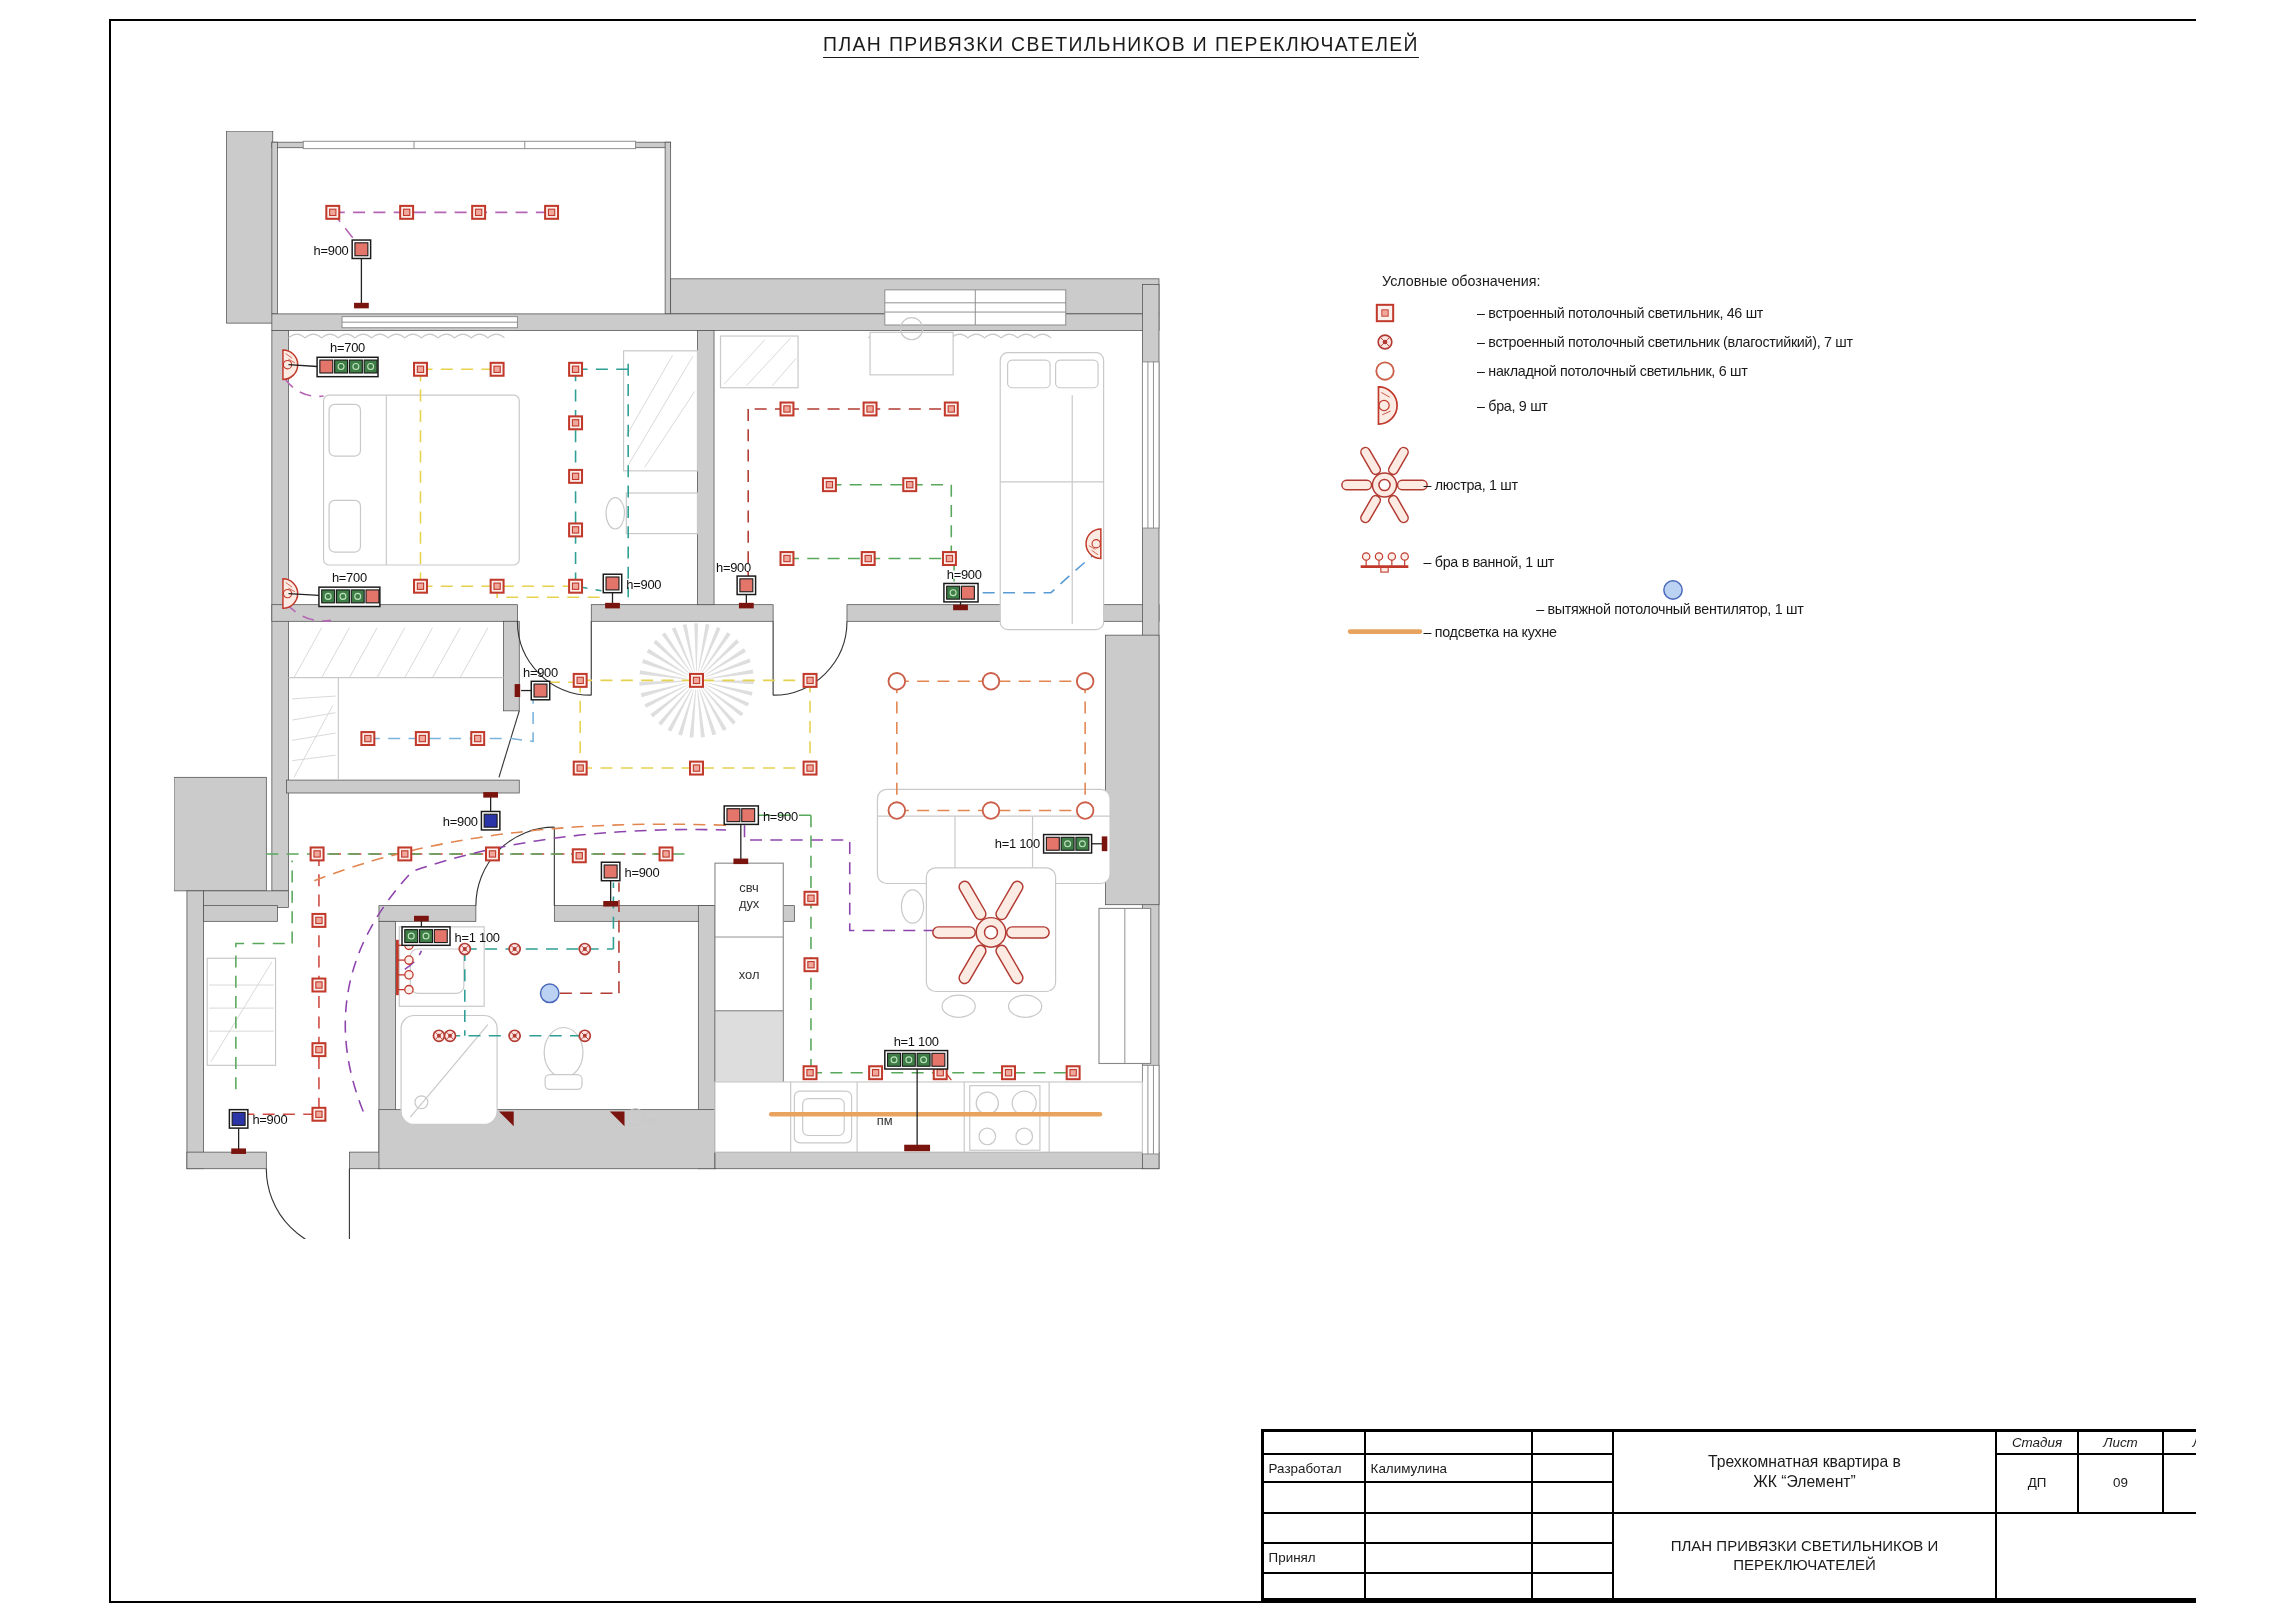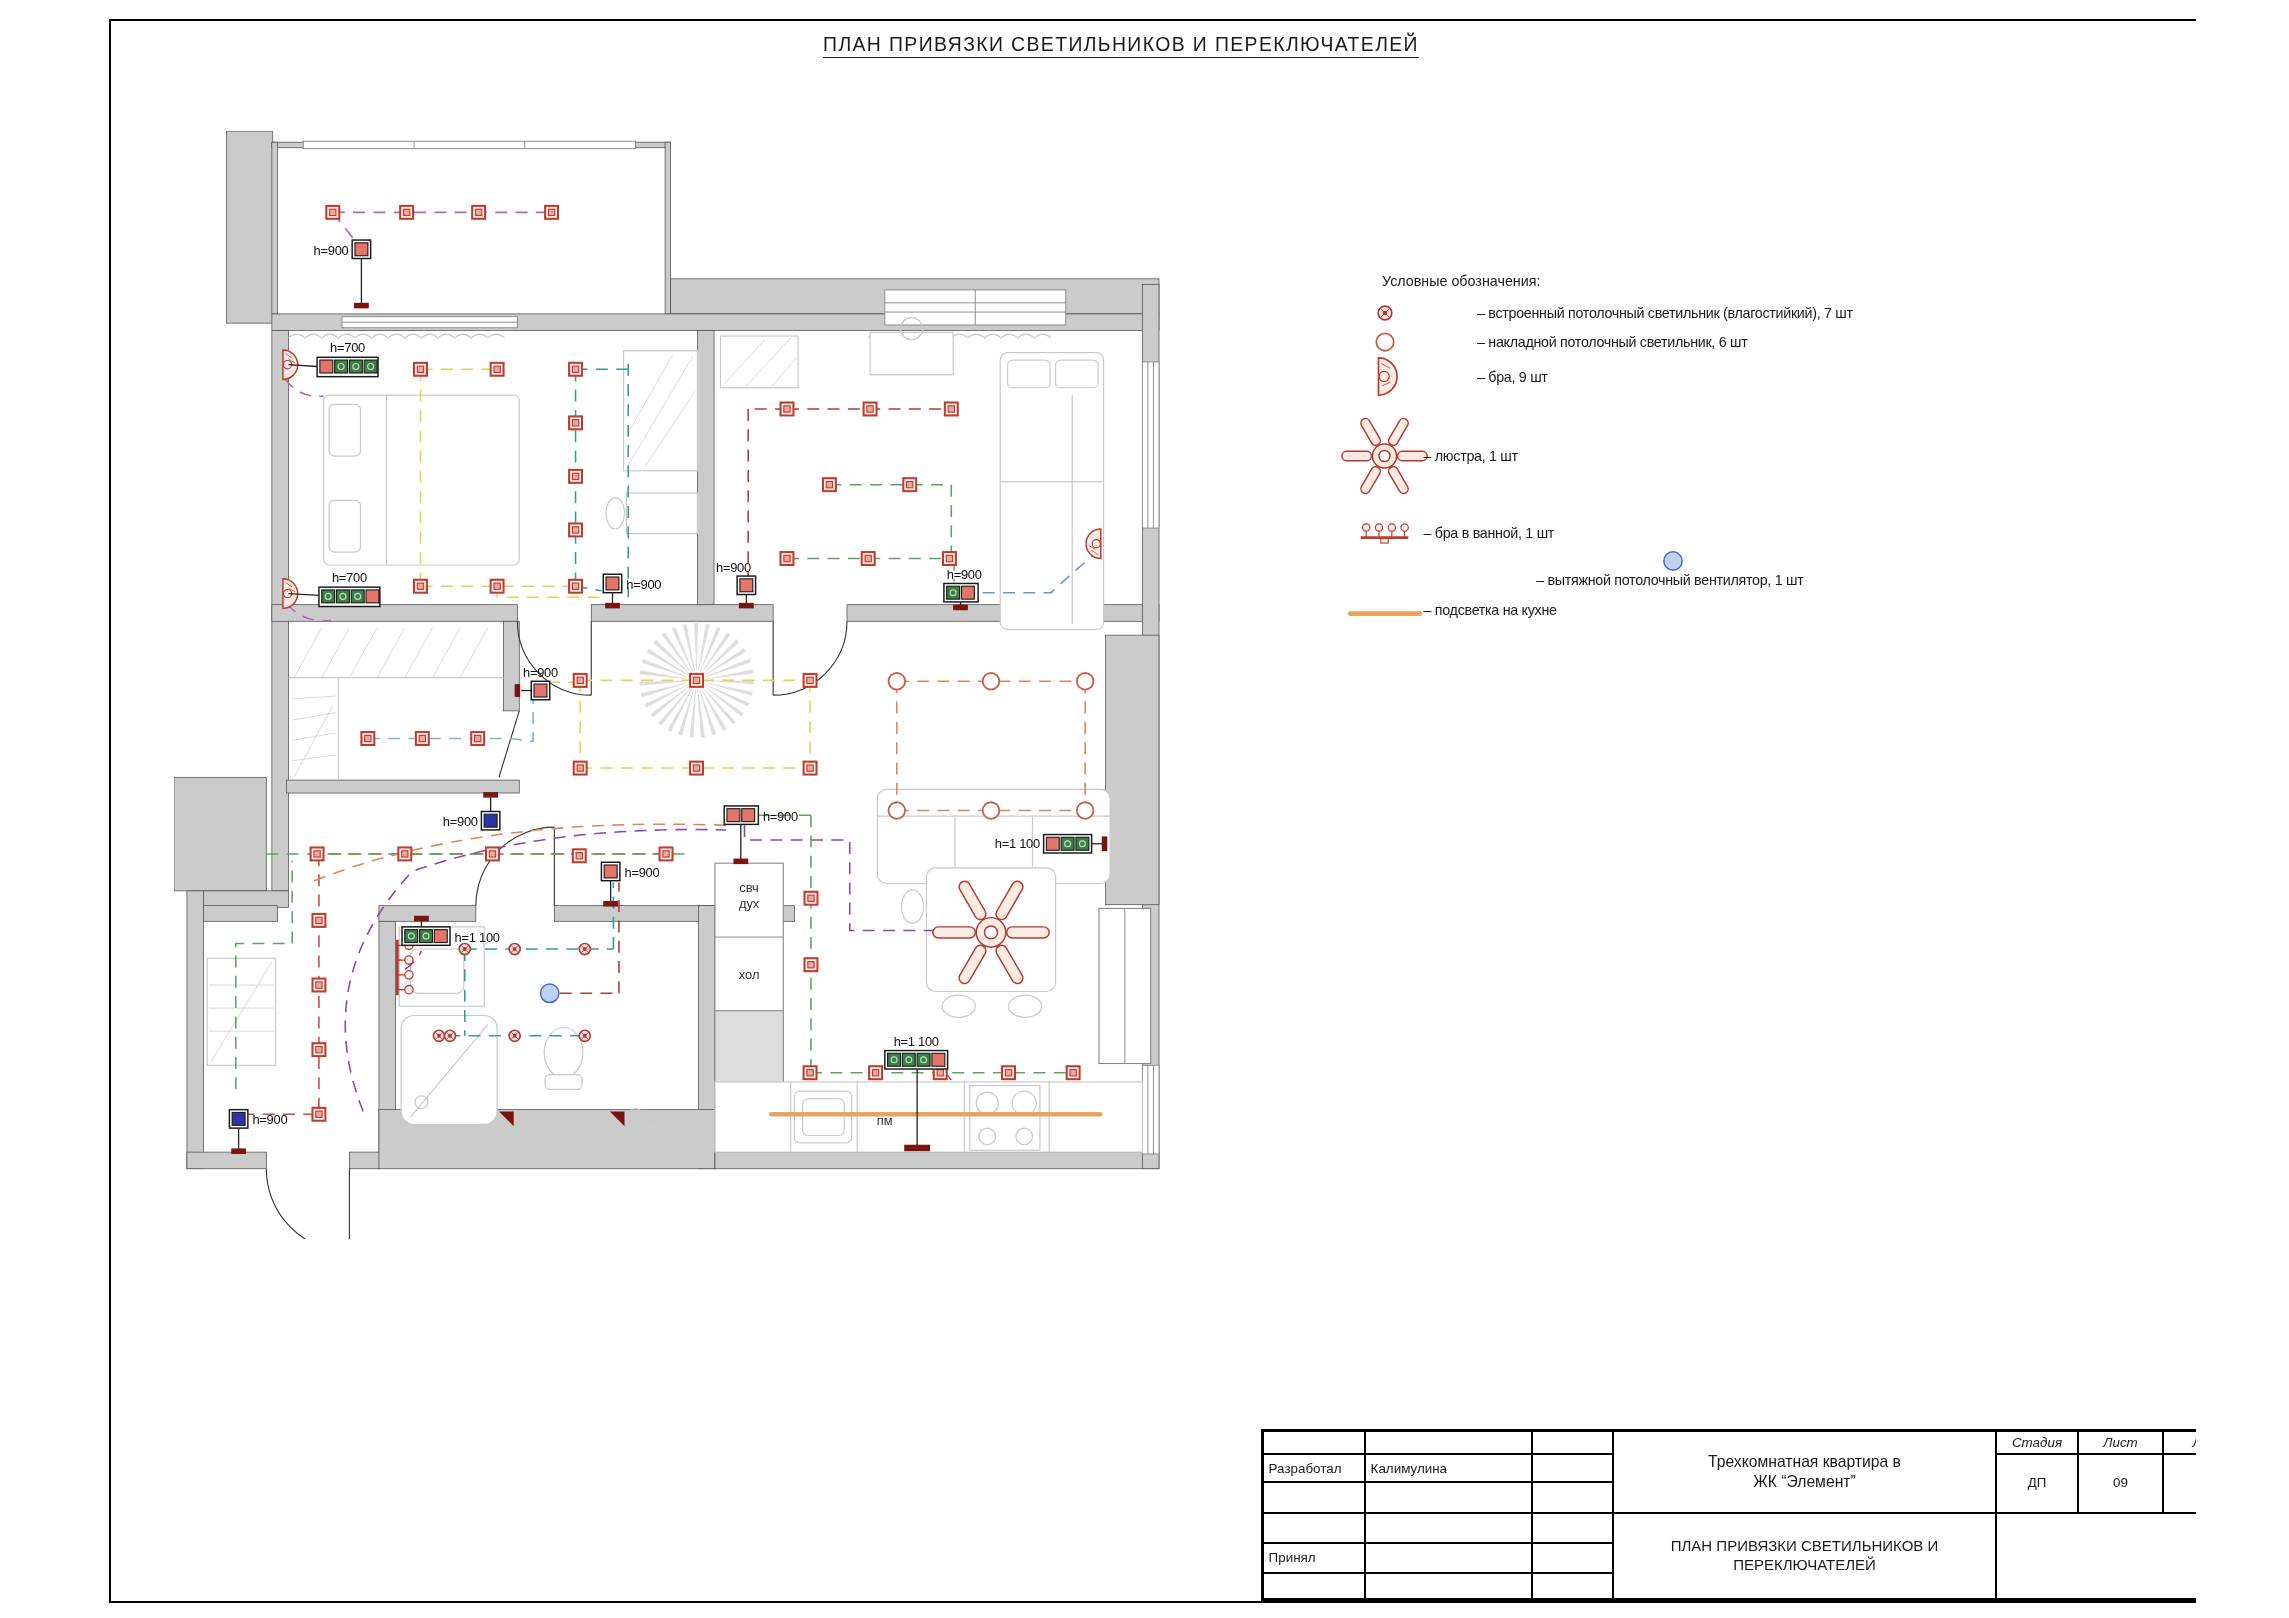--- a/index.html
+++ b/index.html
@@ -474,20 +474,29 @@
     <text class="rm" x="623" y="842" text-anchor="middle">дух</text>
     <text class="rm" x="623" y="918" text-anchor="middle">хол</text>
     <text class="rm" x="770" y="1077" text-anchor="middle">пм</text>
   </svg>
 
   <div class="legend">
     <div class="lg-title">Условные обозначения:</div>
     <div class="lg-row">
       <span class="lg-ico">
         <svg width="20" height="20" viewBox="0 0 22 22">
+            <rect x="2" y="2" width="18" height="18" fill="#fdf1ee" stroke="#c0392b" stroke-width="2.2"></rect>
+            <rect x="7.5" y="7.5" width="7" height="7" fill="#f0a89c" stroke="#c0392b"></rect>
+          </svg>
+      </span>
+        <span class="lbl">– встроенный потолочный светильник, 46 шт</span>
+    </div>
+    <div class="lg-row">
+      <span class="lg-ico">
+        <svg width="20" height="20" viewBox="0 0 22 22">
             <circle cx="11" cy="11" r="7.5" fill="#fbe4e1" stroke="#b23b33" stroke-width="1.8"></circle>
             <circle cx="11" cy="11" r="2.6" fill="#b23b33"></circle>
             <path d="M6.5,6.5 L15.5,15.5 M6.5,15.5 L15.5,6.5" stroke="#b23b33"></path>
           </svg>
       </span>
         <span class="lbl">– встроенный потолочный светильник (влагостийкий), 7 шт</span>
     </div>
     <div class="lg-row">
       <span class="lg-ico">
         <svg width="22" height="22" viewBox="0 0 24 24">
@@ -543,21 +552,21 @@
         <span class="lbl">– бра в ванной, 1 шт</span>
     </div>
     <div class="lg-row tight" style="min-height:31px;flex-direction:column;">
       <span class="lg-ico">
         <svg width="22" height="22" viewBox="0 0 24 24">
             <circle cx="12" cy="12" r="10" fill="#bcd2f2" stroke="#4a69bd" stroke-width="1.6"></circle>
           </svg>
       </span>
         <span class="lbl">– вытяжной потолочный вентилятор, 1 шт</span>
     </div>
-    <div class="lg-row tight" style="min-height:29.5px;align-items:flex-end;">
+    <div class="lg-row tight" style="min-height:29.5px;">
       <span class="lg-ico">
         <svg width="76" height="9.2" viewBox="0 0 82 10">
             <line x1="3" y1="5" x2="79" y2="5" stroke="#e8a35e" stroke-width="5" stroke-linecap="round"></line>
           </svg>
       </span>
         <span class="lbl">– подсветка на кухне</span>
     </div>
   </div>
 
   <div class="tb">

